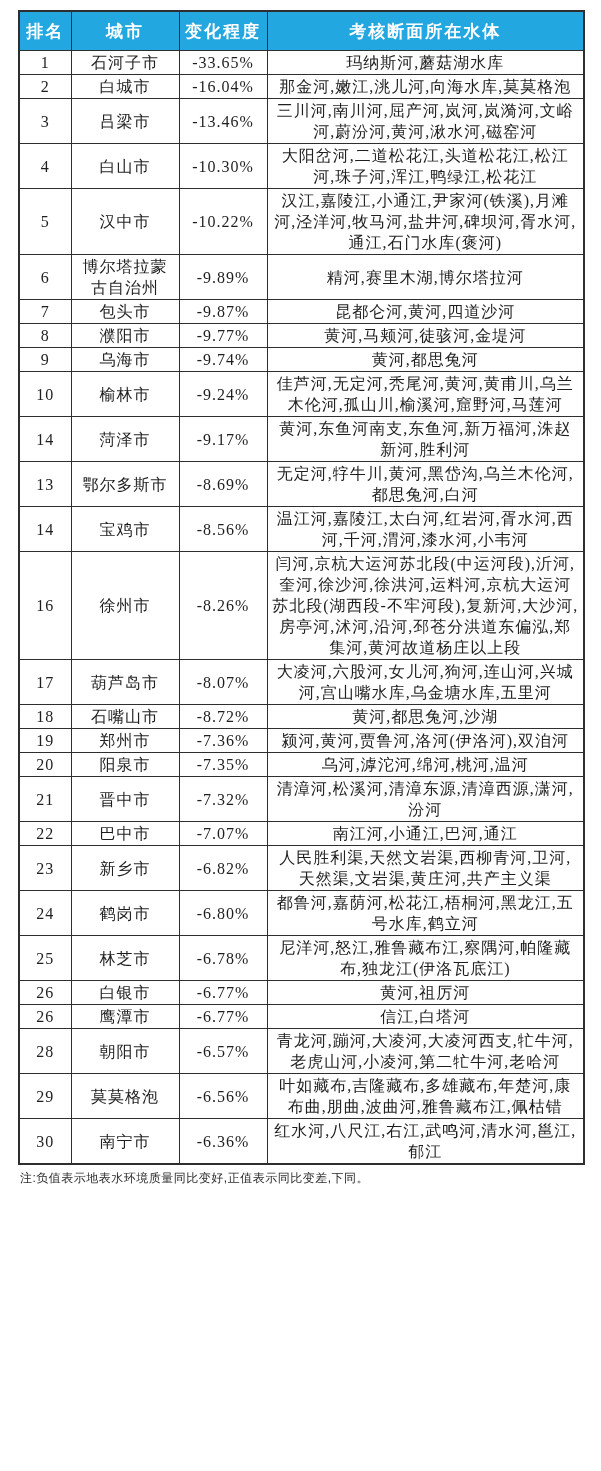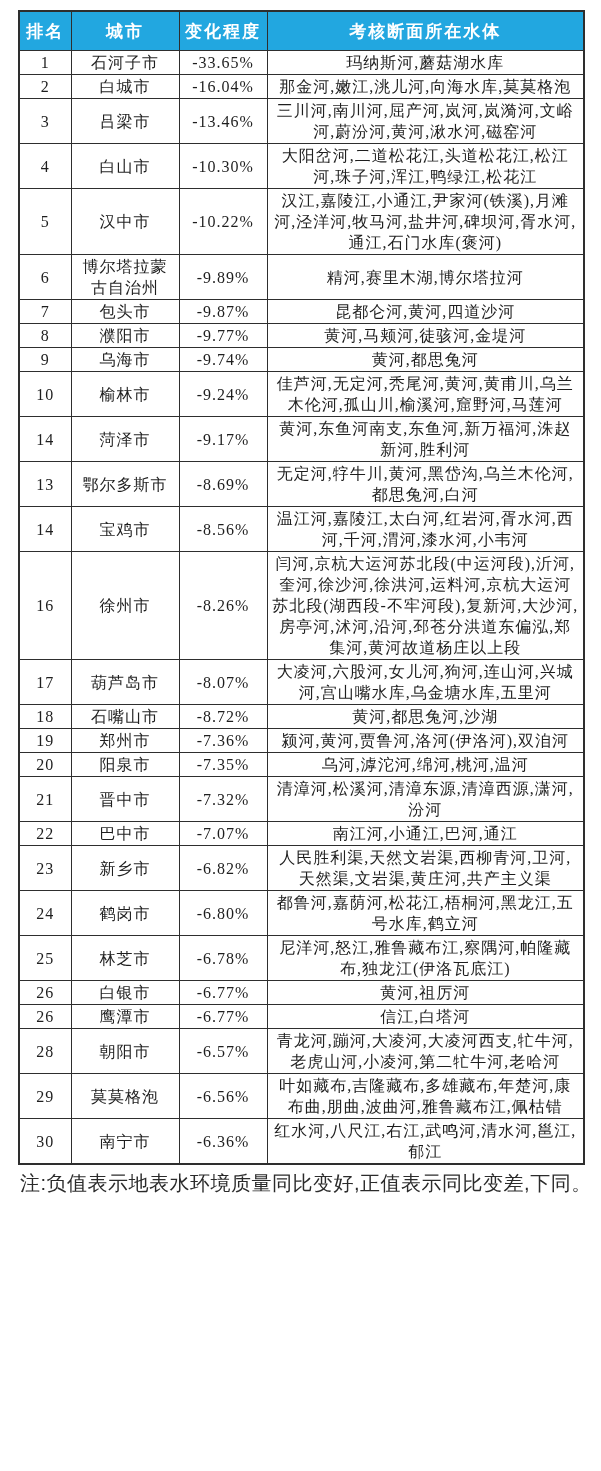--- a/index.html
+++ b/index.html
@@ -42,21 +42,21 @@
     line-height: 21px;
     padding: 1px 4px;
     letter-spacing: 1px;
   }
   td.change-cell {
     letter-spacing: 0.5px;
     margin-left: 32px;
   }
   .footnote {
     font-family: "Liberation Sans", "DejaVu Sans", sans-serif;
-    font-size: 20px;
+    font-size: 12px;
     color: #2b2b2b;
     margin: 5px 0 0 2px;
     letter-spacing: 0.5px;
     white-space: nowrap;
   }
 </style>
 </head>
 <body>
 
 <div class="page">

